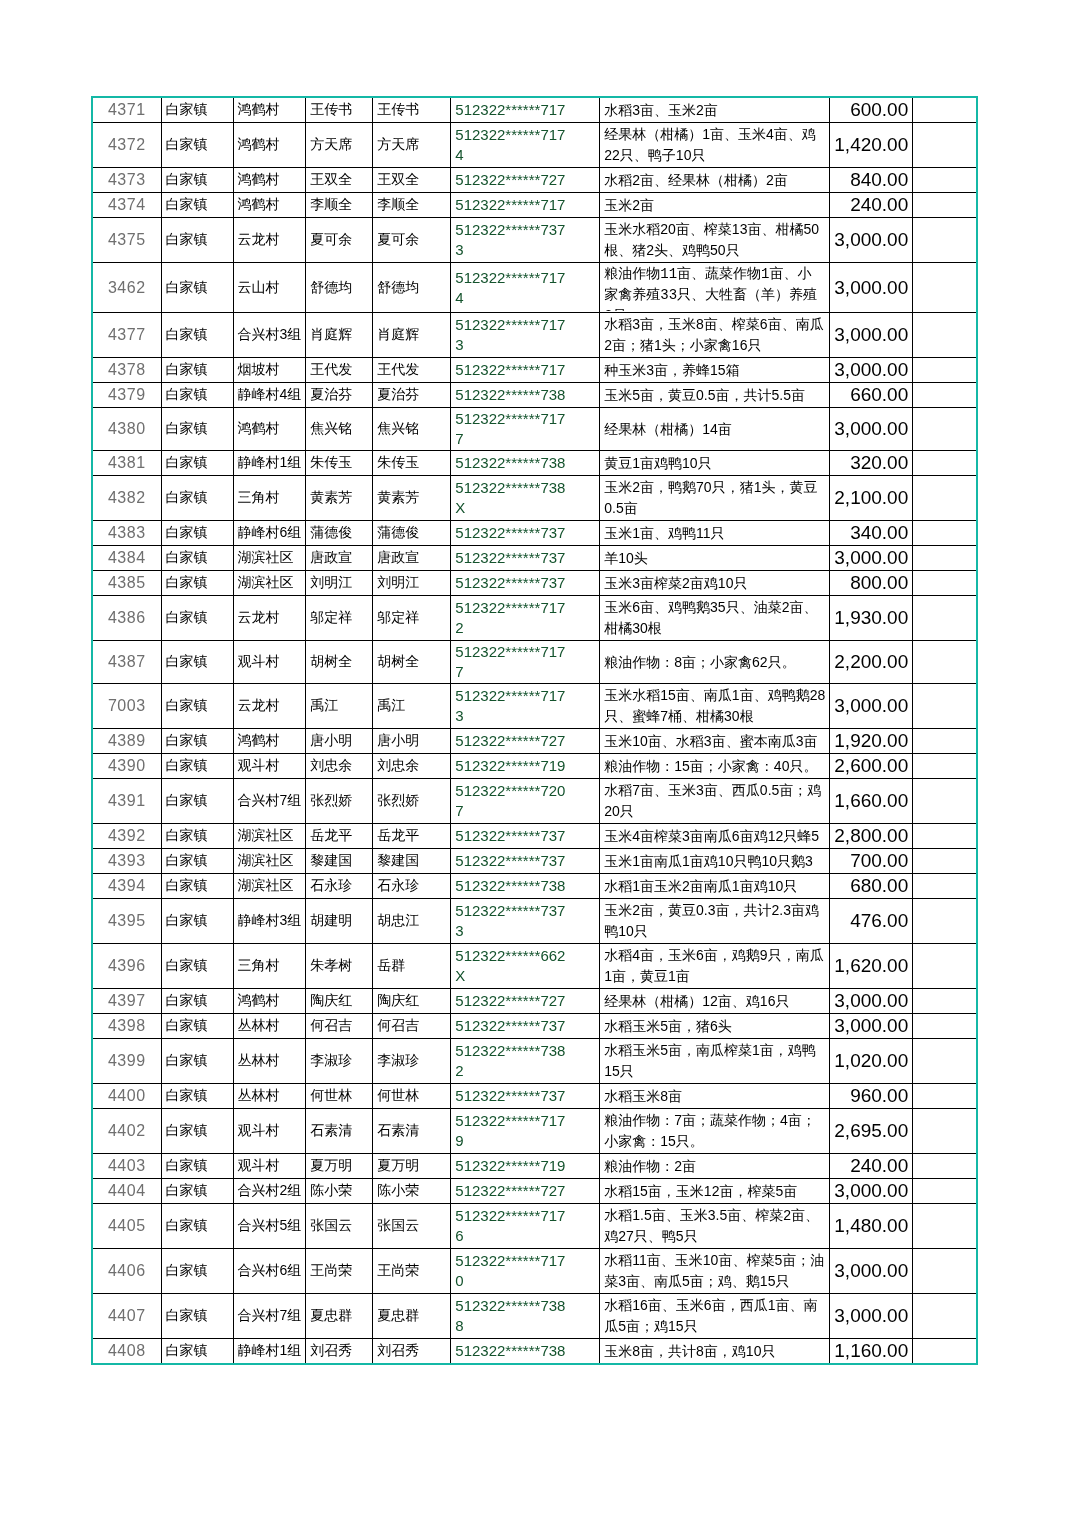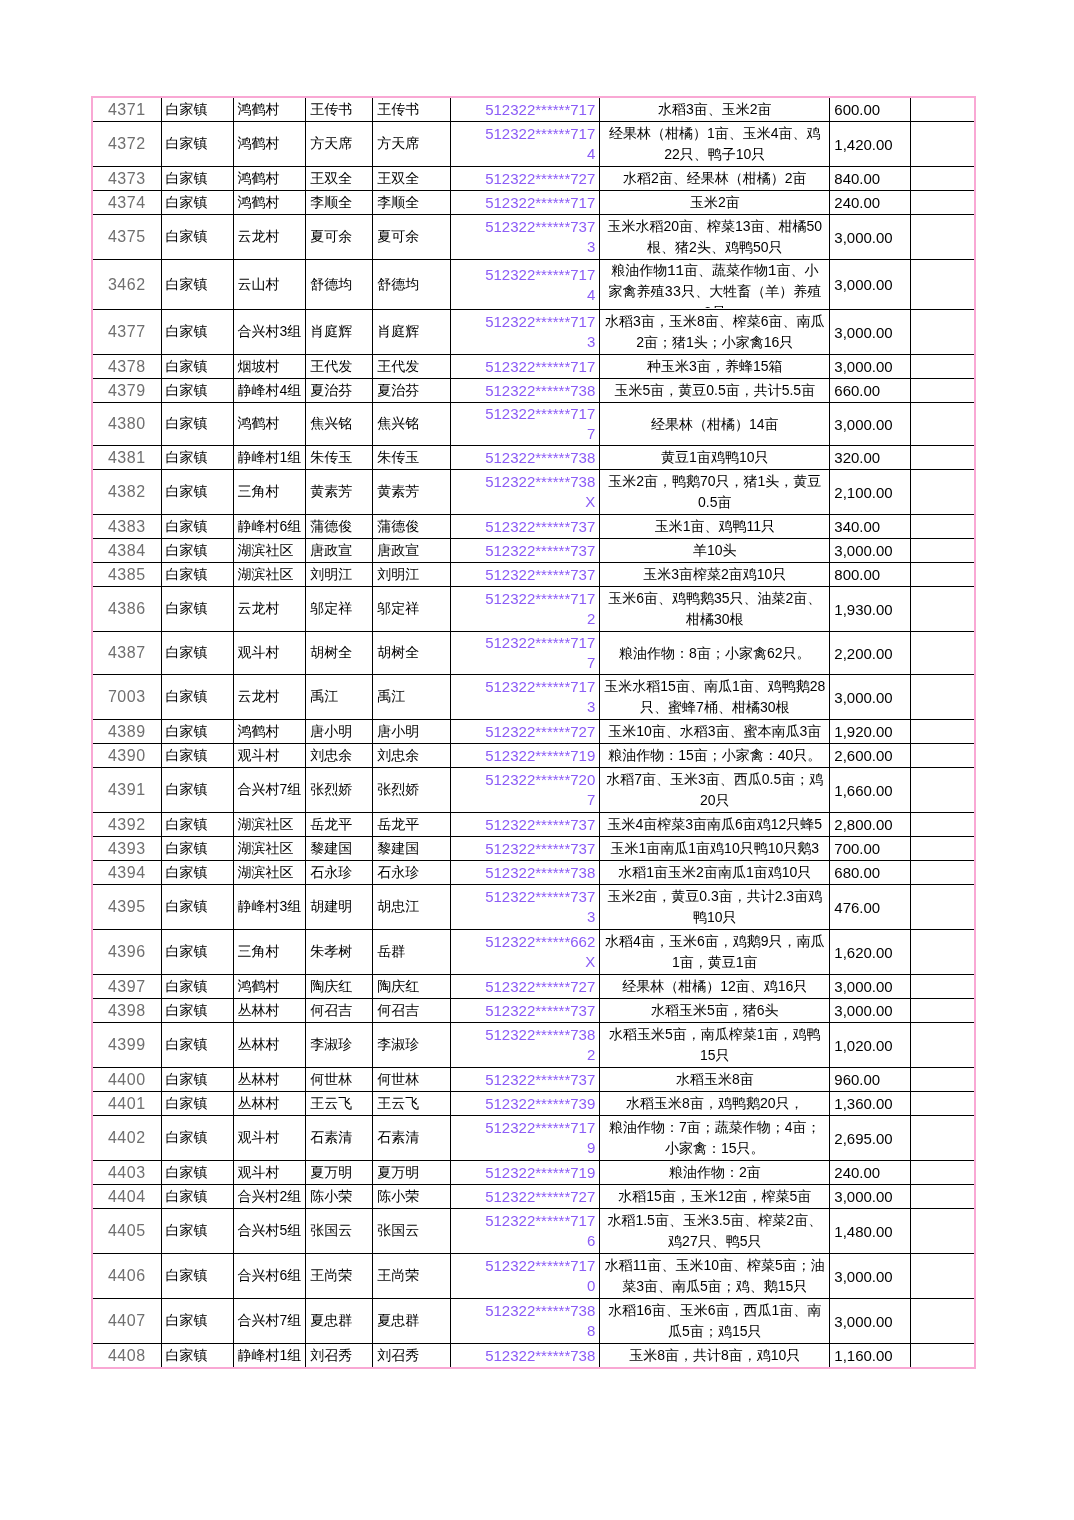--- a/index.html
+++ b/index.html
@@ -9,21 +9,21 @@
     font-family:"Liberation Sans","DejaVu Sans",sans-serif;
     color:#000;
     overflow:hidden;
     position:relative;
   }
   .sheet-table{
     position:absolute;
     left:91px;top:96px;
     border-collapse:collapse;
     table-layout:fixed;
-    border:2px solid #f9a8d4;
+    border:2px solid #14b8a6;
   }
   .sheet-table td{
     border:1px solid #000;
     padding:1px 4px;
     vertical-align:middle;
     overflow:hidden;
     height:24px;
     box-sizing:border-box;
   }
   .c-seq{
@@ -32,38 +32,39 @@
     font-size:16px;
     letter-spacing:0.5px;
   }
   .c-town,.c-village,.c-name1,.c-name2{
     font-size:14px;
     text-align:left;
     white-space:nowrap;
     padding-left:5px;
   }
   .c-id{
-    text-align:right;
-    color:#8b5cf6;
+    text-align:left;
+    color:#14532d;
     font-size:15px;
     line-height:20px;
     padding:1px 1px;
   }
   .c-desc{
     font-size:14px;
     line-height:21px;
-    text-align:center;
+    text-align:left;
   }
   .c-desc .clip{
     max-height:47px;
     overflow:hidden;
     font-family:Liberation Mono, monospace;
   }
   .c-amount{
-    font-size:15px;
+    text-align:right;
+    font-size:19px;
     padding-right:6px;
   }
   .c-blank{}
 </style>
 </head>
 <body>
 
 <table class="sheet-table">
   <colgroup>
     <col style="width:69px">
@@ -580,36 +581,20 @@
       <div>512322******737</div>
 
     </td>
     <td class="c-desc">
           <div class="desc-inner">水稻玉米8亩</div>
         </td>
     <td class="c-amount"><span>960.00</span></td>
     <td class="c-blank"></td>
   </tr>
 
-  <tr>
-    <td class="c-seq"><span>4401</span></td>
-    <td class="c-town"><span>白家镇</span></td>
-    <td class="c-village"><span>丛林村</span></td>
-    <td class="c-name1"><span>王云飞</span></td>
-    <td class="c-name1 c-name2"><span>王云飞</span></td>
-    <td class="c-id">
-      <div>512322******739</div>
-
-    </td>
-    <td class="c-desc">
-          <div class="desc-inner">水稻玉米8亩，鸡鸭鹅20只，</div>
-        </td>
-    <td class="c-amount"><span>1,360.00</span></td>
-    <td class="c-blank"></td>
-  </tr>
 
   <tr>
     <td class="c-seq"><span>4402</span></td>
     <td class="c-town"><span>白家镇</span></td>
     <td class="c-village"><span>观斗村</span></td>
     <td class="c-name1"><span>石素清</span></td>
     <td class="c-name1 c-name2"><span>石素清</span></td>
     <td class="c-id">
       <div>512322******717</div>
       <div>9</div>

